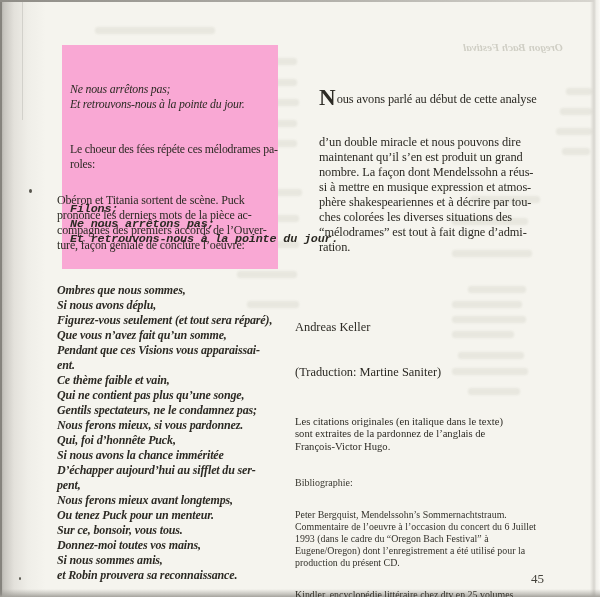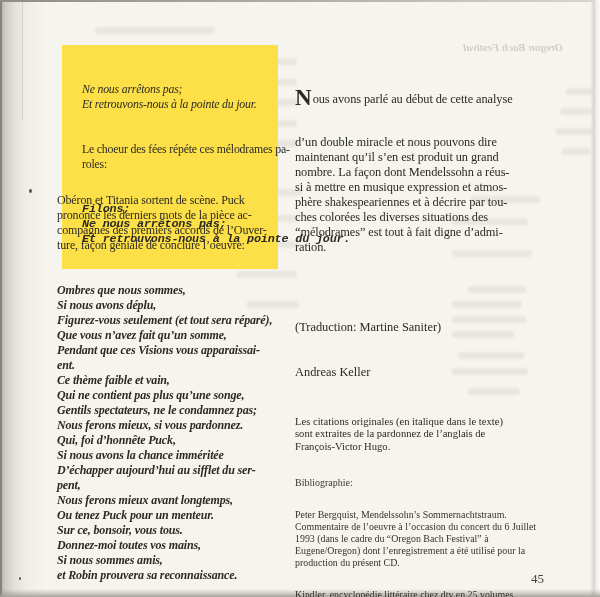--- a/index.html
+++ b/index.html
@@ -19,34 +19,34 @@
   .edge-top { position:absolute; left:0; right:0; top:0; height:2px;
     background:linear-gradient(to right,#8f8d87,#b3b1ab 55%,#d8d6d0); }
   .edge-bottom { position:absolute; left:0; right:0; bottom:0; height:8px;
     background:linear-gradient(to bottom,rgba(170,168,162,0),rgba(150,148,142,.5) 65%,#a5a39d); }
   .edge-right { position:absolute; right:0; top:0; bottom:0; width:10px;
     background:linear-gradient(to right,rgba(245,244,238,0),#d7d5cf 40%,#f1f0eb 65%,#fbfaf6); }
 
   
   .quote-block {
     position:absolute; left:62px; top:45px; width:216px; box-sizing:border-box;
-    background:#fde047; padding:7px 0 7px 20px;
+    background:#f9a8d4; padding:7px 0 7px 8px;
     font-size:11.8px; line-height:15px; letter-spacing:-0.2px; white-space:pre;
   }
   .q-italic { font-style:italic; }
   .q-bolditalic { font-style:italic; font-weight:bold;font-family:Liberation Mono, monospace; }
   .left-col {
     position:absolute; left:57px; top:163px; width:242px;
     font-size:12px; line-height:15px; letter-spacing:-0.15px; white-space:pre;
   }
   .poem { font-style:italic;font-weight:bold; }
 
   
   .right-col { position:absolute; left:295px; top:60px; width:284px; }
-  .lead { font-size:12.4px; line-height:15px; letter-spacing:-0.1px; white-space:pre; }
+  .lead { font-size:12.4px; line-height:15px; letter-spacing:-0.1px; white-space:pre;margin-left:24px; }
   .lead-line1 { height:15px; white-space:pre; }
   .dropcap { font-size:23px; font-weight:bold; line-height:15px; vertical-align:-2px; letter-spacing:0; padding-right:1px; }
   .author-block { margin-top:5px; font-size:12.4px; line-height:15px; white-space:pre; }
   .note { margin-top:6px; font-size:10.6px; line-height:12.4px; white-space:pre; }
   .bib-heading { margin-top:24px; font-size:10px; line-height:12px; font-weight:normal; color:#3a3830; }
   .bib-entry { margin-top:20px; font-size:9.9px; line-height:12px; white-space:pre; color:#34322b; }
 
   .page-number { position:absolute; left:531px; top:571px; font-size:13px; color:#44423b; }
 
   
@@ -143,22 +143,22 @@
     <div>d’un double miracle et nous pouvons dire
 maintenant qu’il s’en est produit un grand
 nombre. La façon dont Mendelssohn a réus-
 si à mettre en musique expression et atmos-
 phère shakespeariennes et à décrire par tou-
 ches colorées les diverses situations des
 “mélodrames” est tout à fait digne d’admi-
 ration.</div>
   </div>
   <div class="author-block">
+    <div>Andreas Keller</div>
     <div>(Traduction: Martine Saniter)</div>
-    <div>Andreas Keller</div>
   </div>
   <div class="note">Les citations originales (en italique dans le texte)
 sont extraites de la pardonnez de l’anglais de
 François-Victor Hugo.</div>
   <div class="bib-heading">Bibliographie:</div>
   <div class="bib-entry">Peter Bergquist, Mendelssohn’s Sommernachtstraum.
 Commentaire de l’oeuvre à l’occasion du concert du 6 Juillet
 1993 (dans le cadre du “Oregon Bach Festival” à
 Eugene/Oregon) dont l’enregistrement a été utilisé pour la
 production du présent CD.</div>

